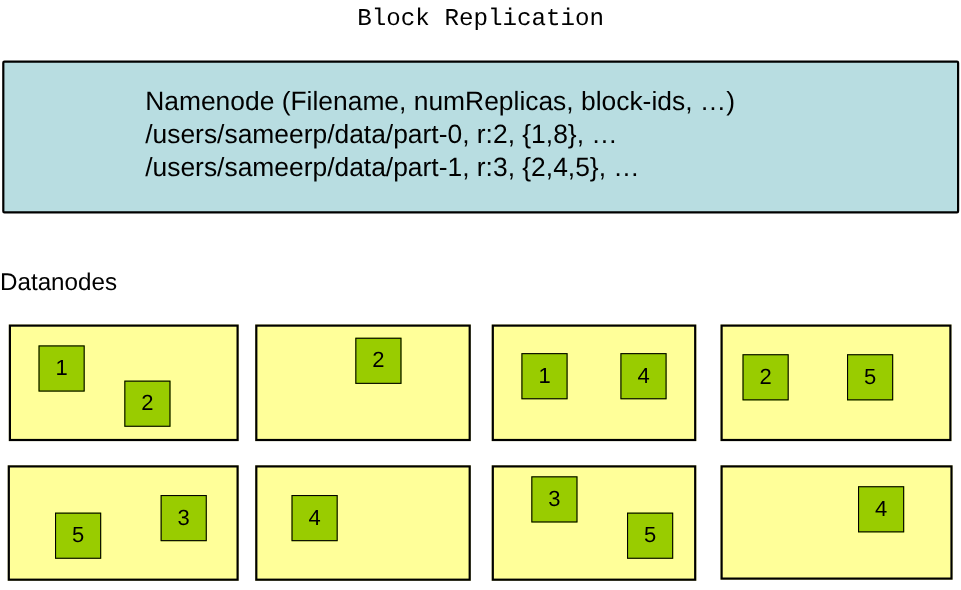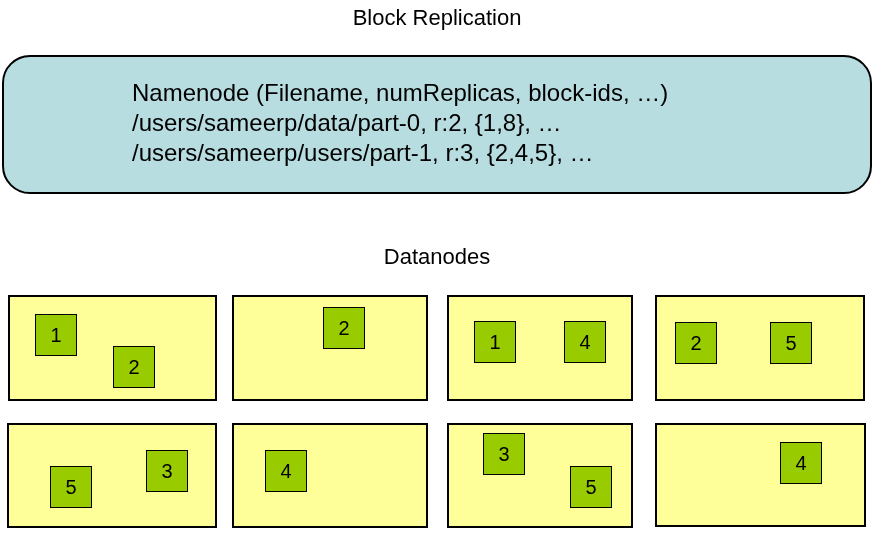--- a/index.html
+++ b/index.html
@@ -10,36 +10,36 @@
   }
   html,body{margin:0;padding:0;}
   body{
     width:874px;height:536px;position:relative;overflow:hidden;
     background:#ffffff;
     font-family:"Liberation Sans","DejaVu Sans",sans-serif;
     color:#000;
   }
   .page-title{
     position:absolute;top:4px;left:0;width:874px;
-    text-align:center;font-size:22px;line-height:28px;
+    text-align:center;font-size:22px;line-height:28px;font-family:Liberation Mono, monospace;
   }
   .namenode-box{
     position:absolute;left:2px;top:55px;width:866px;height:135px;
     background:var(--namenode-fill);
     border:2px solid var(--border);
-    border-radius:28px;
+    border-radius:2px;
     box-sizing:content-box;
   }
   .namenode-text{
     position:absolute;left:128px;top:21px;
     font-size:24px;line-height:30px;white-space:nowrap;
   }
   .datanodes-heading{
     position:absolute;top:243px;left:0;width:874px;
-    text-align:center;font-size:22px;line-height:28px;
+    text-align:left;font-size:22px;line-height:28px;
   }
   .dn-box{
     position:absolute;
     background:var(--datanode-fill);
     border:2px solid var(--border);
     box-sizing:border-box;
   }
   .block{
     position:absolute;width:40px;height:40px;
     background:var(--block-fill);
@@ -50,21 +50,21 @@
 </style>
 </head>
 <body>
 
 <div class="page-title">Block Replication</div>
 
 <div class="namenode-box">
   <div class="namenode-text">
     <div>Namenode (Filename, numReplicas, block-ids, …)</div>
     <div>/users/sameerp/data/part-0, r:2, {1,8}, …</div>
-    <div>/users/sameerp/users/part-1, r:3, {2,4,5}, …</div>
+    <div>/users/sameerp/data/part-1, r:3, {2,4,5}, …</div>
   </div>
 </div>
 
 <div class="datanodes-heading">Datanodes</div>
 
 <div>
     <div class="dn-box" style="left: 8px; top: 295px; width: 209px; height: 106px;">
       <div class="block" style="left: 25px; top: 17px;">1</div>
       <div class="block" style="left: 103px; top: 49px;">2</div>
     </div>

